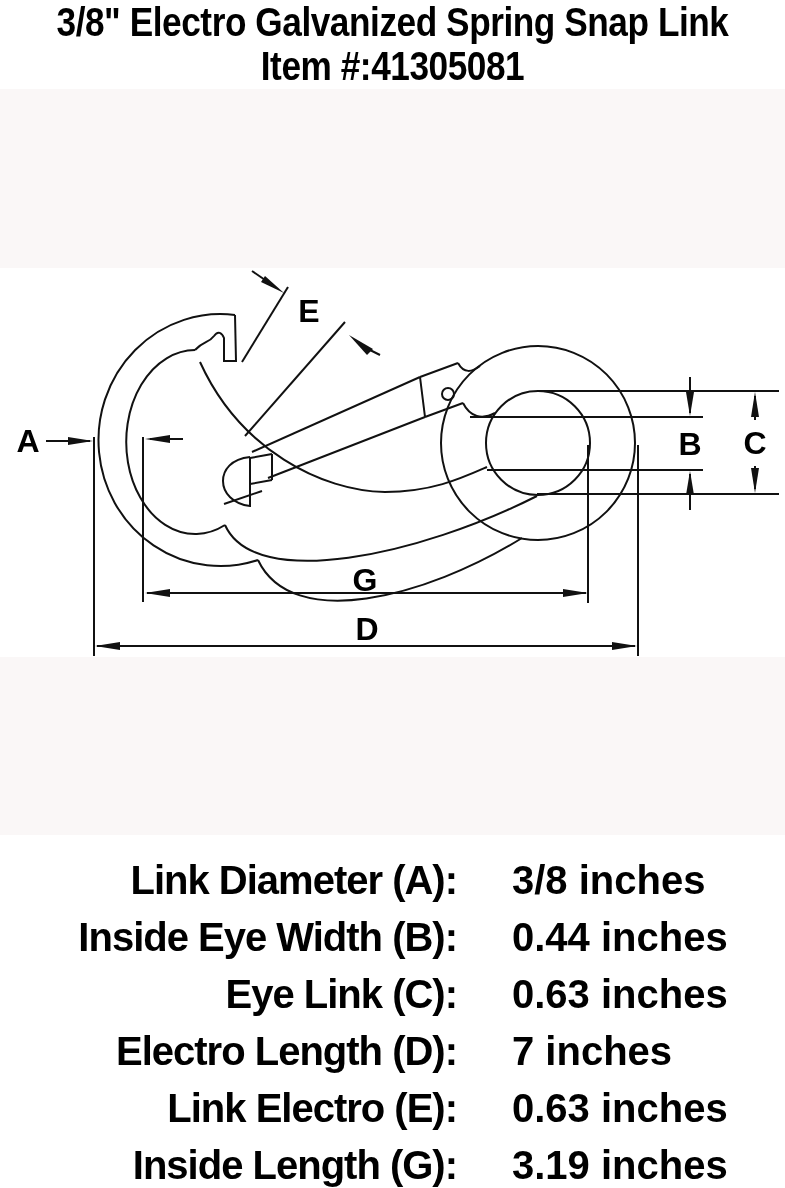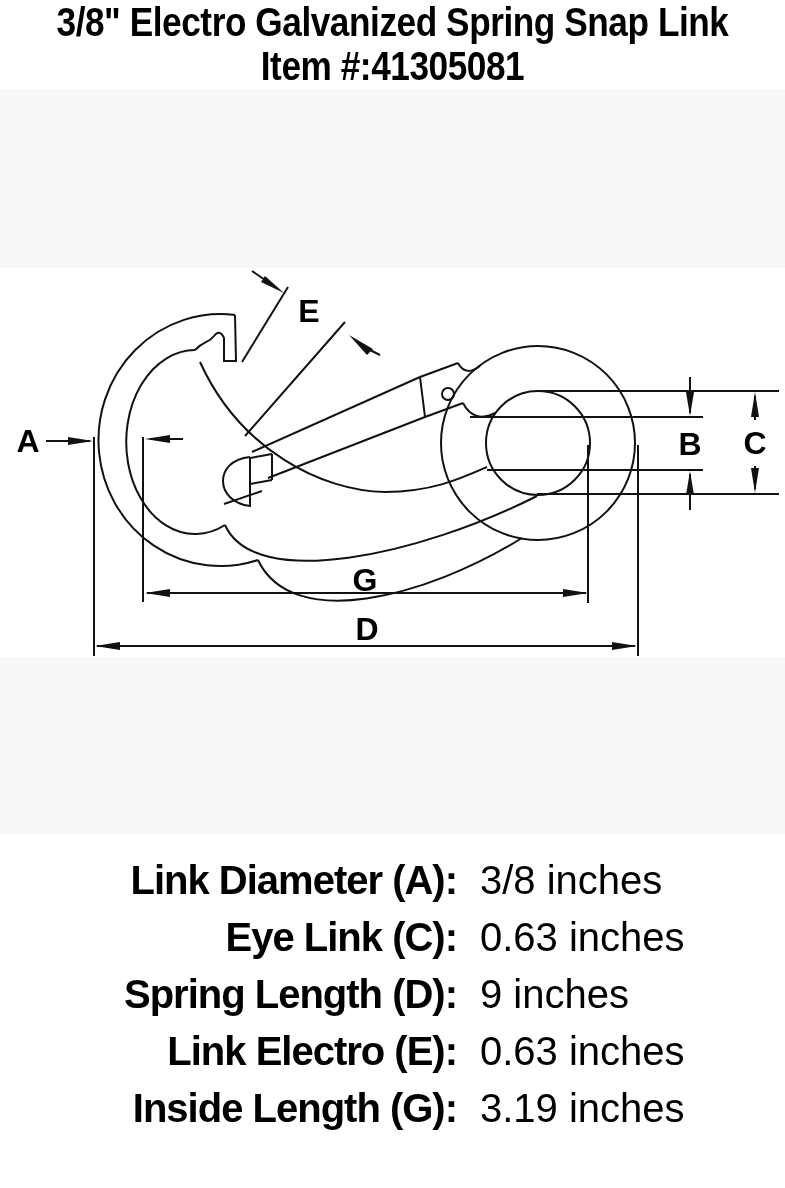--- a/index.html
+++ b/index.html
@@ -25,26 +25,26 @@
     fill:none;stroke:#111;stroke-width:2;
   }
   #diagram-svg polygon{fill:#111;stroke:none;}
 
   .dim-label{
     position:absolute;font-weight:bold;font-size:32px;color:#000;
     transform:translate(-50%,-50%);line-height:1;
   }
 
   .spec-table{position:absolute;top:852px;left:0;width:785px;}
-  .spec-row{display:flex;height:57px;line-height:57px;font-size:40px;color:#000;}
+  .spec-row{display:flex;height:57px;line-height:57px;font-size:40px;color:#000;gap:19px;}
   .spec-label{
     width:457px;text-align:right;font-weight:bold;letter-spacing:-1px;
     white-space:nowrap;
   }
-  .spec-value{margin-left:23px;text-align:center;font-weight:normal;white-space:nowrap;}
+  .spec-value{margin-left:36px;text-align:center;font-weight:bold;white-space:nowrap;}
 </style>
 </head>
 <body>
 
 <div class="band" id="band-top"></div>
 <div class="band" id="band-bottom"></div>
 
 <div class="title-block">
   <div class="title-line1">3/8" Electro Galvanized Spring Snap Link</div>
   <div class="title-line2">Item #:41305081</div>
@@ -117,26 +117,30 @@
 <div class="dim-label" style="left:755px;top:443px;">C</div>
 <div class="dim-label" style="left:365px;top:580px;">G</div>
 <div class="dim-label" style="left:367px;top:629px;">D</div>
 
 <div class="spec-table">
   <div class="spec-row">
     <div class="spec-label">Link Diameter (A):</div>
     <div class="spec-value">3/8 inches</div>
   </div>
   <div class="spec-row">
+    <div class="spec-label">Inside Eye Width (B):</div>
+    <div class="spec-value">0.44 inches</div>
+  </div>
+  <div class="spec-row">
     <div class="spec-label">Eye Link (C):</div>
     <div class="spec-value">0.63 inches</div>
   </div>
   <div class="spec-row">
-    <div class="spec-label">Spring Length (D):</div>
-    <div class="spec-value">9 inches</div>
+    <div class="spec-label">Electro Length (D):</div>
+    <div class="spec-value">7 inches</div>
   </div>
   <div class="spec-row">
     <div class="spec-label">Link Electro (E):</div>
     <div class="spec-value">0.63 inches</div>
   </div>
   <div class="spec-row">
     <div class="spec-label">Inside Length (G):</div>
     <div class="spec-value">3.19 inches</div>
   </div>
 </div>

